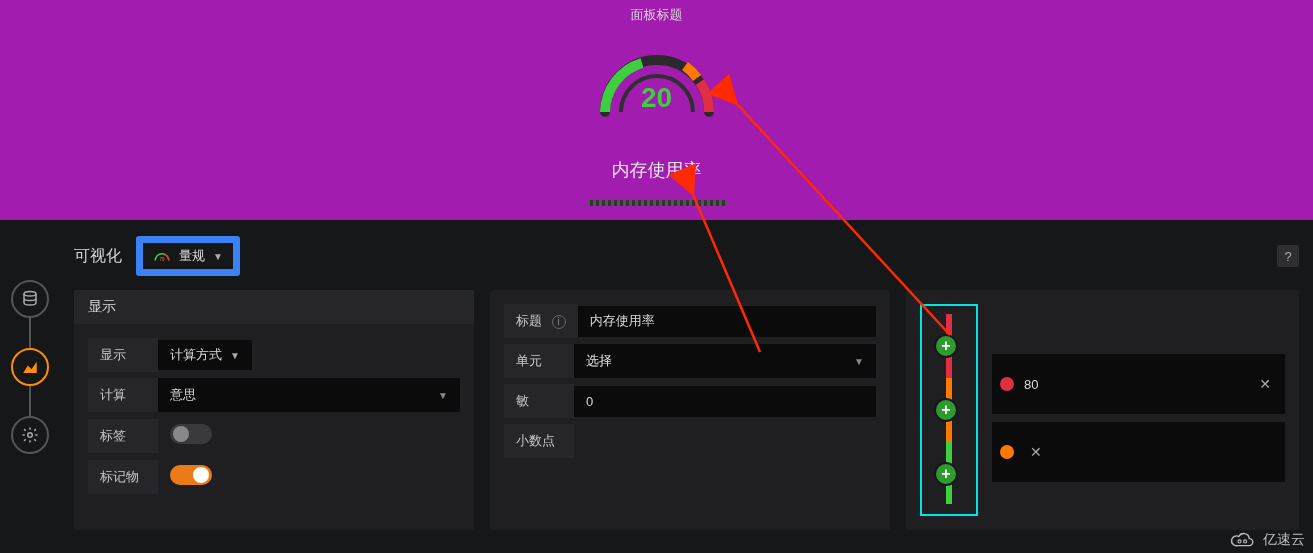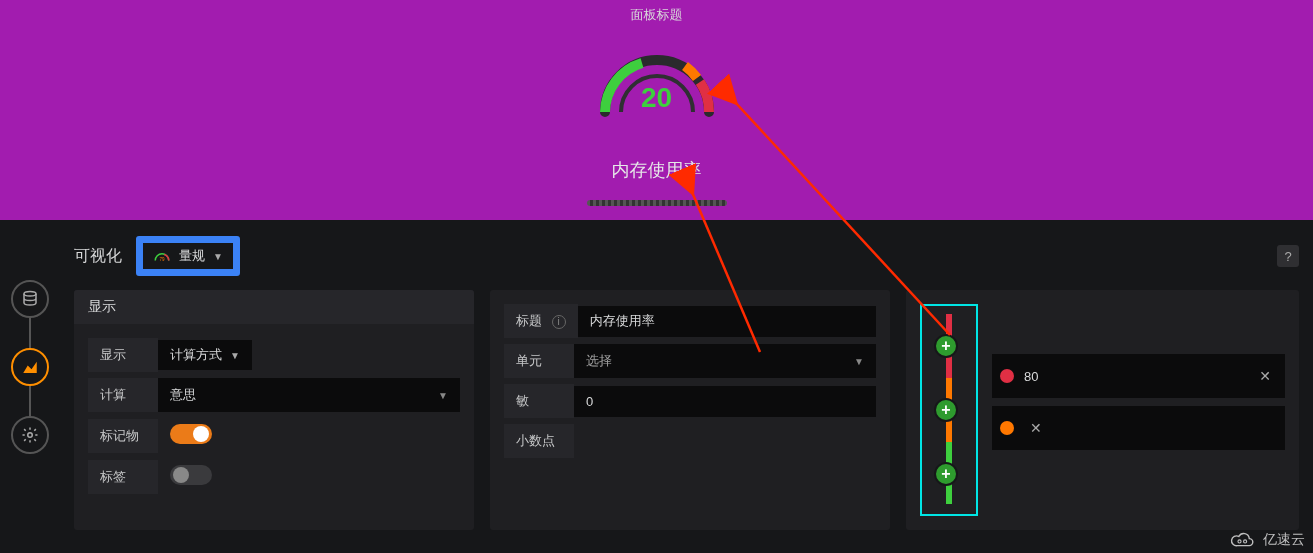--- a/index.html
+++ b/index.html
@@ -136,21 +136,21 @@
 .seg.orange { top:64px; height:64px; background:#ff7800; }
 .seg.green  { top:128px; height:62px; background:#3ecf3e; }
 .addbtn {
   position:absolute; left:-9px; width:24px; height:24px; border-radius:50%;
   background:#2e9b2e; color:#fff; display:flex; align-items:center; justify-content:center;
   font-size:16px; font-weight:700; cursor:pointer; border:2px solid #161719;
 }
 .addbtn.a1{ top:20px; } .addbtn.a2{ top:84px; } .addbtn.a3{ top:148px; }
 .thresh-list { flex:1; display:flex; flex-direction:column; gap:8px; padding-top:50px; }
 .trow {
-  display:flex; align-items:center; background:#0b0b0c; padding:14px 8px;
+  display:flex; align-items:center; background:#0b0b0c; padding:22px 8px;
 }
 .tdot { width:14px; height:14px; border-radius:50%; margin-right:10px; }
 .tdot.red{background:#e02f44;} .tdot.orange{background:#ff7800;} .tdot.green{background:#3ecf3e;}
 .tval {
   flex:1; background:transparent; border:none; color:#d8d9da; font-size:13px;
   outline:none;
 }
 .tdel { color:#aaa; font-size:14px; cursor:pointer; padding:0 6px; }
 
 .arrow-svg { position:absolute; top:0; left:0; pointer-events:none; }
@@ -240,47 +240,47 @@
             </div>
           </div>
           <div class="frow">
             <div class="flabel">计算</div>
             <div class="fselect">
               <span>意思</span>
               <span class="caret">▼</span>
             </div>
           </div>
           <div class="frow">
+            <div class="flabel">标签</div>
+            <div style="flex:1; padding:6px 12px;">
+              <span class="switch off"><span class="knob"></span></span>
+            </div>
+          </div>
+          <div class="frow">
             <div class="flabel">标记物</div>
             <div style="flex:1; padding:6px 12px;">
               <span class="switch on"><span class="knob"></span></span>
             </div>
           </div>
-          <div class="frow">
-            <div class="flabel">标签</div>
-            <div style="flex:1; padding:6px 12px;">
-              <span class="switch off"><span class="knob"></span></span>
-            </div>
-          </div>
         </div>
       </div>
 
       <div class="card field">
         <div class="card-body">
           <div class="frow">
             <div class="flabel">
               <span>标题</span>
               <span class="info-icon">i</span>
             </div>
             <input class="fvalue" value="内存使用率" style="">
           </div>
           <div class="frow">
             <div class="flabel">单元</div>
             <div class="fselect">
-              <span style="color:#a3a3a3">选择</span>
+              <span style="color:#e5e5e5">选择</span>
               <span class="caret">▼</span>
             </div>
           </div>
           <div class="frow">
             <div class="flabel">敏</div>
             <input class="fvalue" value="0" style="">
           </div>
           <div class="frow">
             <div class="flabel">小数点</div>
           </div>

